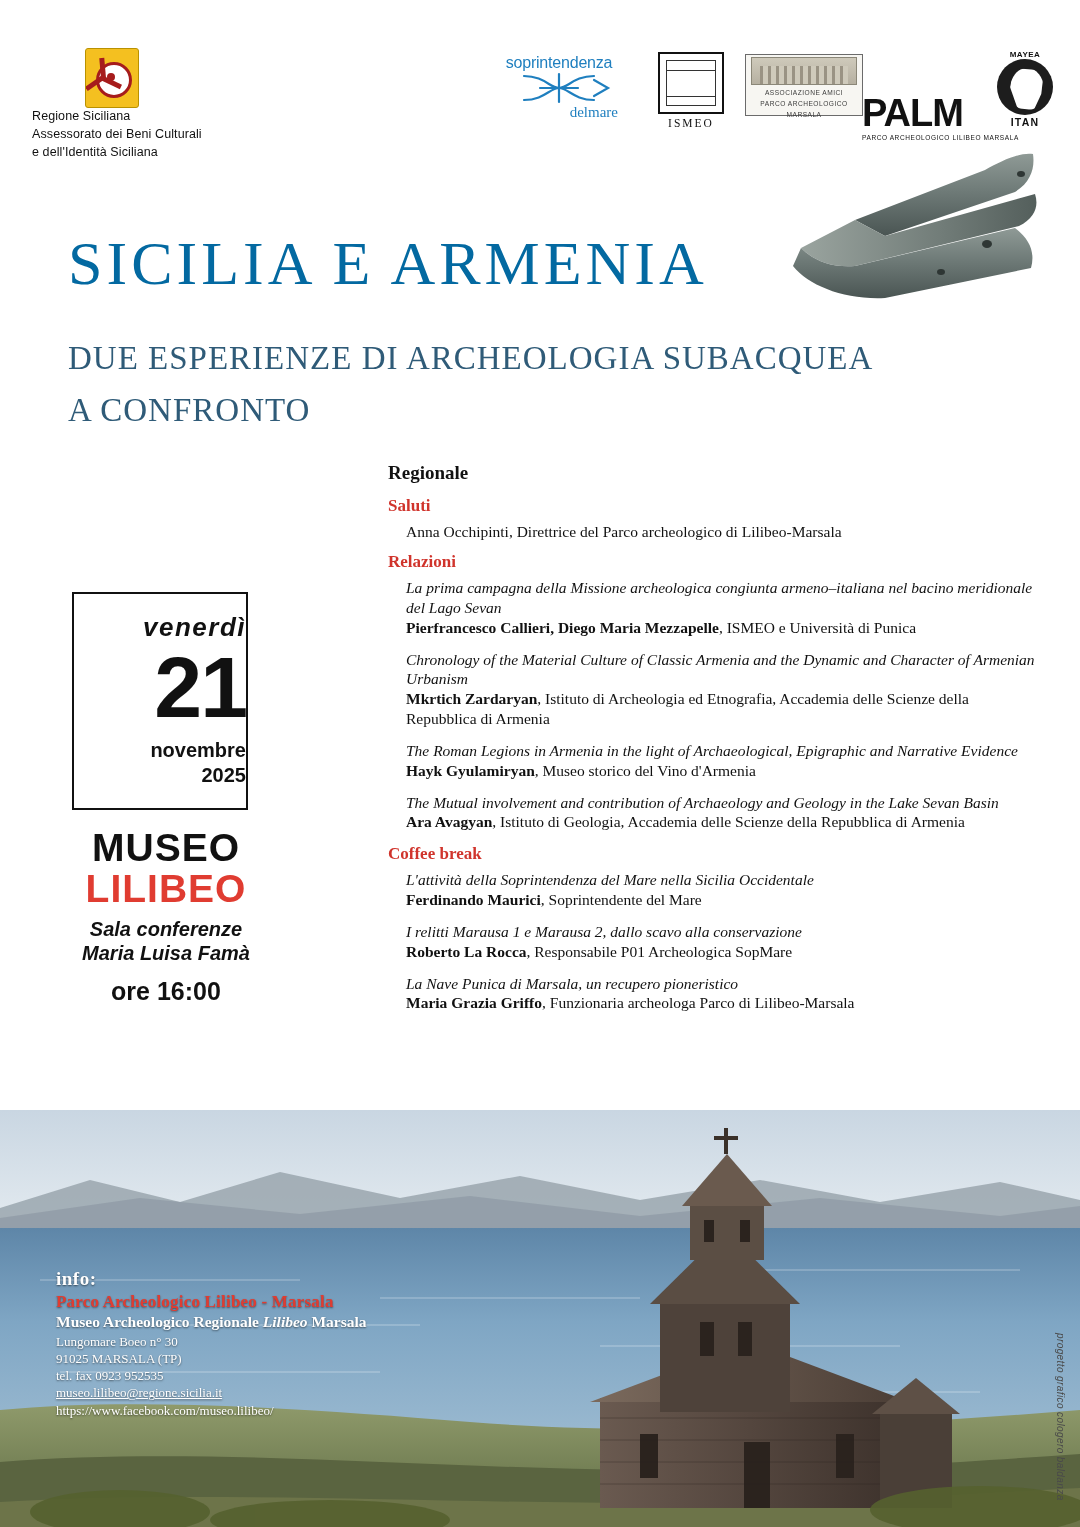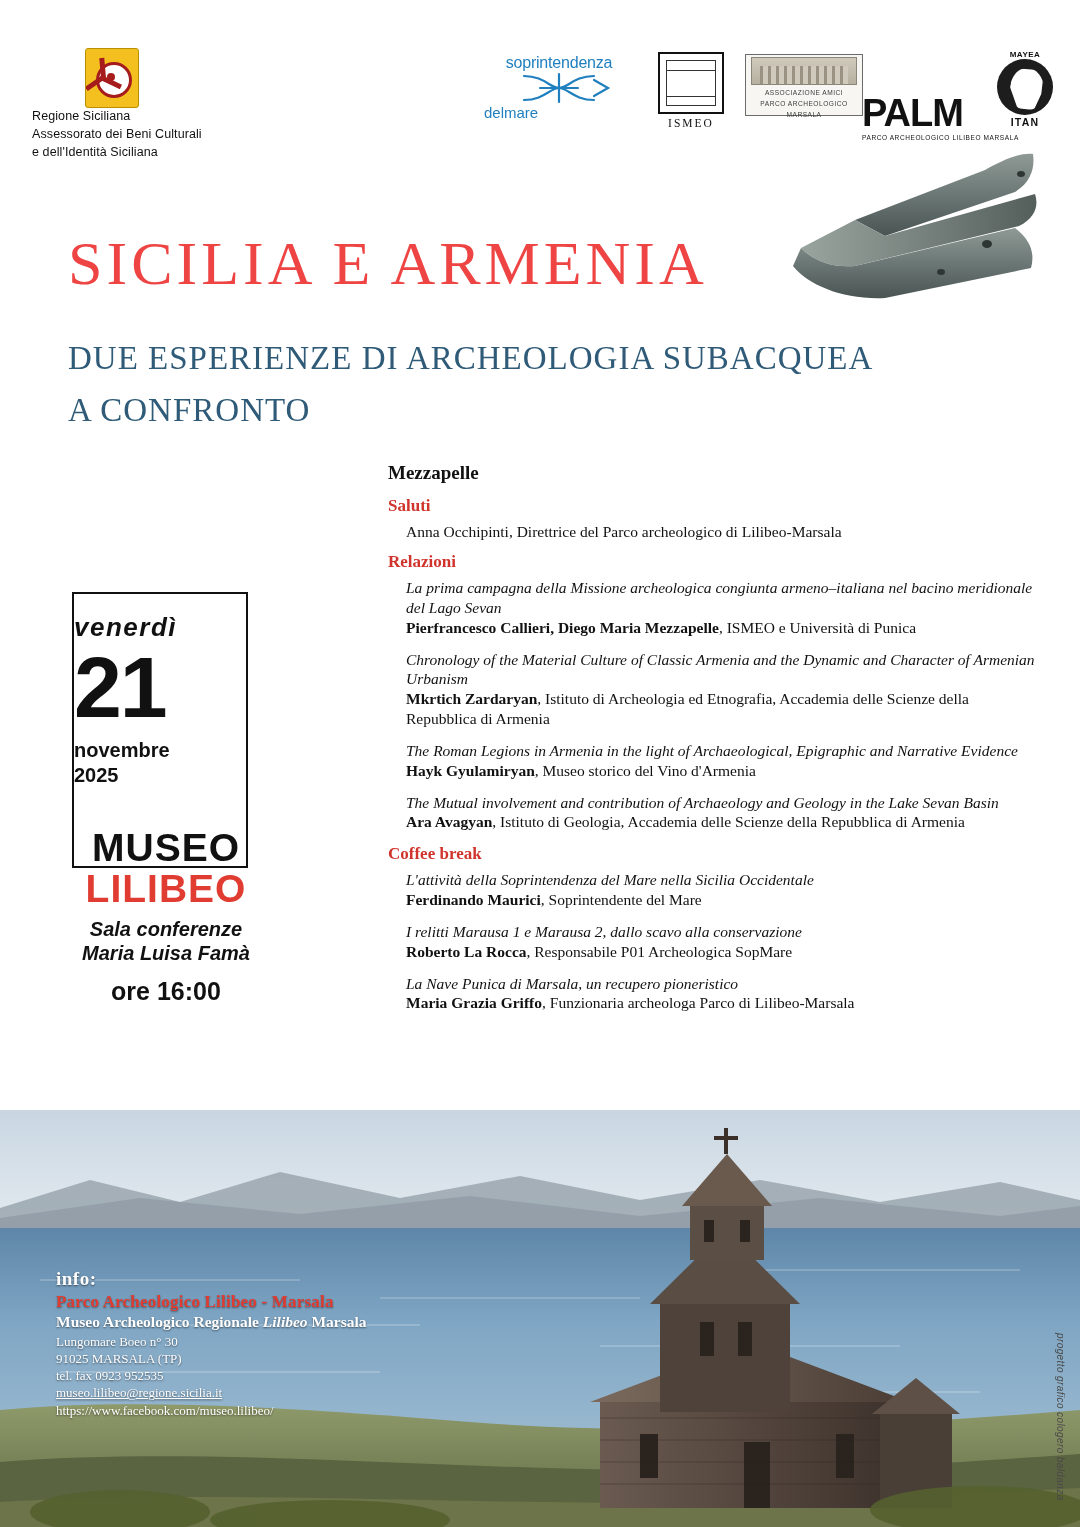--- a/index.html
+++ b/index.html
@@ -113,24 +113,24 @@
 
   
   .logo-sopr { left: 484px; top: 28px; width: 150px; text-align: center; }
   .sopr-top {
     font-family: "Liberation Sans", sans-serif;
     font-size: 16px;
     color: #1f7fbf;
     letter-spacing: -.2px;
   }
   .sopr-bot {
-    font-family: Liberation Sans, sans-serif;
+    font-family: Liberation Serif, serif;
     font-size: 15px;
     color: #1f7fbf;
-    text-align: left;
+    text-align: right;
     padding-right: 16px;
   }
   .sopr-glyph {
     height: 32px;
     position: relative;
   }
   .sopr-glyph svg { display: block; margin: 0 auto; }
 
   
   .logo-ismeo { left: 652px; top: 26px; width: 78px; text-align: center; }
@@ -249,21 +249,21 @@
   }
 
   
   .title-main {
     position: absolute;
     left: 68px;
     top: 228px;
     font-family: "Liberation Serif", serif;
     font-size: 62px;
     letter-spacing: 4px;
-    color: #ef4444;
+    color: #0369a1;
     font-weight: normal;
   }
   .title-sub1 {
     position: absolute;
     left: 68px;
     top: 340px;
     font-family: "Liberation Serif", serif;
     font-size: 33px;
     letter-spacing: 1px;
     color: #2f5b78;
@@ -288,24 +288,24 @@
     width: 320px;
     height: 170px;
   }
 
   
   .datebox {
     position: absolute;
     left: 72px;
     top: 592px;
     width: 176px;
-    height: 276px;
+    height: 218px;
     border: 2px solid #111;
     box-sizing: border-box;
-    text-align: left;
+    text-align: right;
     font-family: "Liberation Sans", sans-serif;
   }
   .datebox .dow {
     font-size: 26px;
     font-style: italic;
     font-weight: bold;
     letter-spacing: 1.5px;
     margin-top: 18px;
   }
   .datebox .dnum {
@@ -569,21 +569,21 @@
   <div class="museo">MUSEO</div>
   <div class="lilibeo">LILIBEO</div>
   <div class="sala">
     <div>Sala  conferenze</div>
     <div>Maria Luisa Famà</div>
   </div>
   <div class="ora">ore 16:00</div>
 </div>
 
 <div class="programme">
-  <div class="prog-title">Mezzapelle</div>
+  <div class="prog-title">Regionale</div>
 
   <div class="section-head">Saluti</div>
   <div class="greet">
     <span class="who">Anna Occhipinti</span><span class="aff">, Direttrice del Parco archeologico di Lilibeo-Marsala</span>
   </div>
 
   <div class="section-head">Relazioni</div>
 
   <div class="entry">
     <span class="paper">La prima campagna della Missione archeologica congiunta armeno–italiana nel bacino meridionale del Lago Sevan</span>

